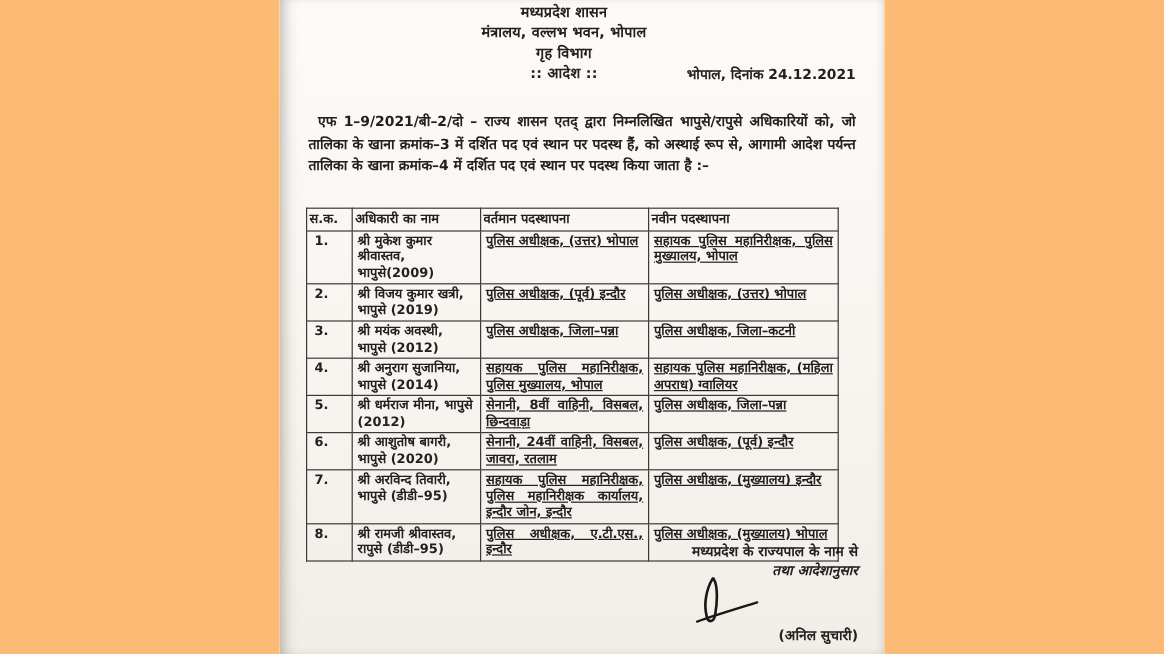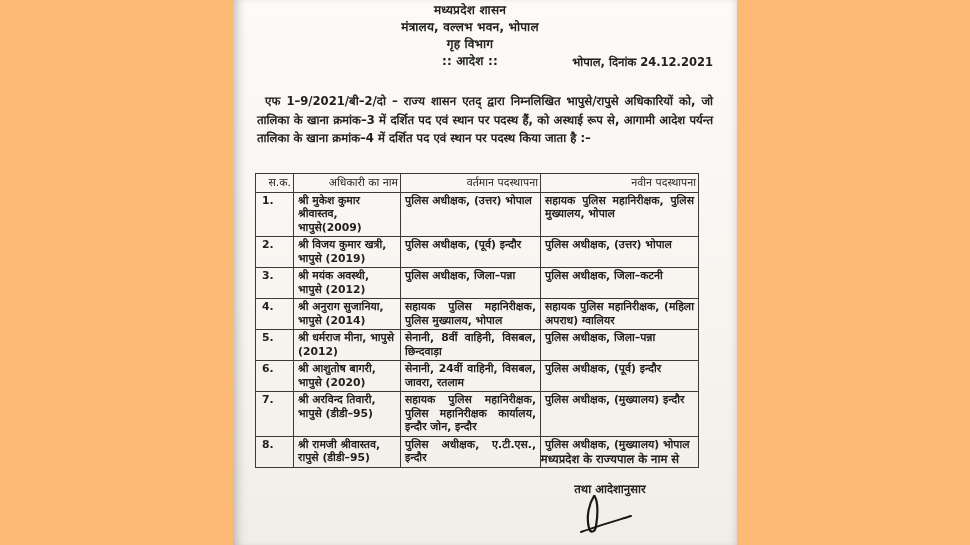--- a/index.html
+++ b/index.html
@@ -69,37 +69,37 @@
     line-height: 13.5px;
     font-weight: 600;
     color: #222120;
   }
   .order-table th, .order-table td {
     border: 1px solid #3c3a37;
     padding: 1px 4px 2px 4px;
     vertical-align: top;
   }
   .order-table th {
-    text-align: right;
-    font-weight: 400;
+    text-align: left;
+    font-weight: 700;
     padding: 2px 2px;
   }
   .order-table td.sno { padding-left: 6px; }
-  .order-table td.just { text-align: justify; }
+  .order-table td.just { text-align: justify; text-decoration: underline; }
   .doc-footer {
     position: absolute;
     top: 451px;
     left: 272px;
     width: 210px;
-    text-align: center;
+    text-align: right;
     font-size: 11.5px;
     line-height: 16px;
     font-weight: 700;
   }
-  .doc-footer .order-line { margin-top: 14px; }
+  .doc-footer .order-line { margin-top: 0; font-style: italic; }
   .sig-wrap {
     height: 40px;
     margin-top: -2px;
     position: relative;
   }
   .sig-wrap svg {
     position: absolute;
     left: 58px;
     top: 0;
   }
@@ -191,16 +191,17 @@
 
     <div class="doc-footer">
       <div>मध्यप्रदेश के राज्यपाल के नाम से</div>
       <div class="order-line">तथा आदेशानुसार</div>
       <div class="sig-wrap">
         <svg width="84" height="40" viewBox="0 0 84 40">
           <path d="M31,1 C26,9 23,22 26,33 C27,38 32,38 33,31 C35,20 35,7 32,2 C31.5,0.8 31.3,0.6 31,1 Z" fill="none" stroke="#191817" stroke-width="2.2" stroke-linecap="round"></path>
           <path d="M18,37 C32,32 52,26 68,21" fill="none" stroke="#191817" stroke-width="2" stroke-linecap="round"></path>
         </svg>
       </div>
+      <div class="signatory">(अनिल सुचारी)</div>
     </div>
 
   </div>
 </div>
 
 </body></html>

